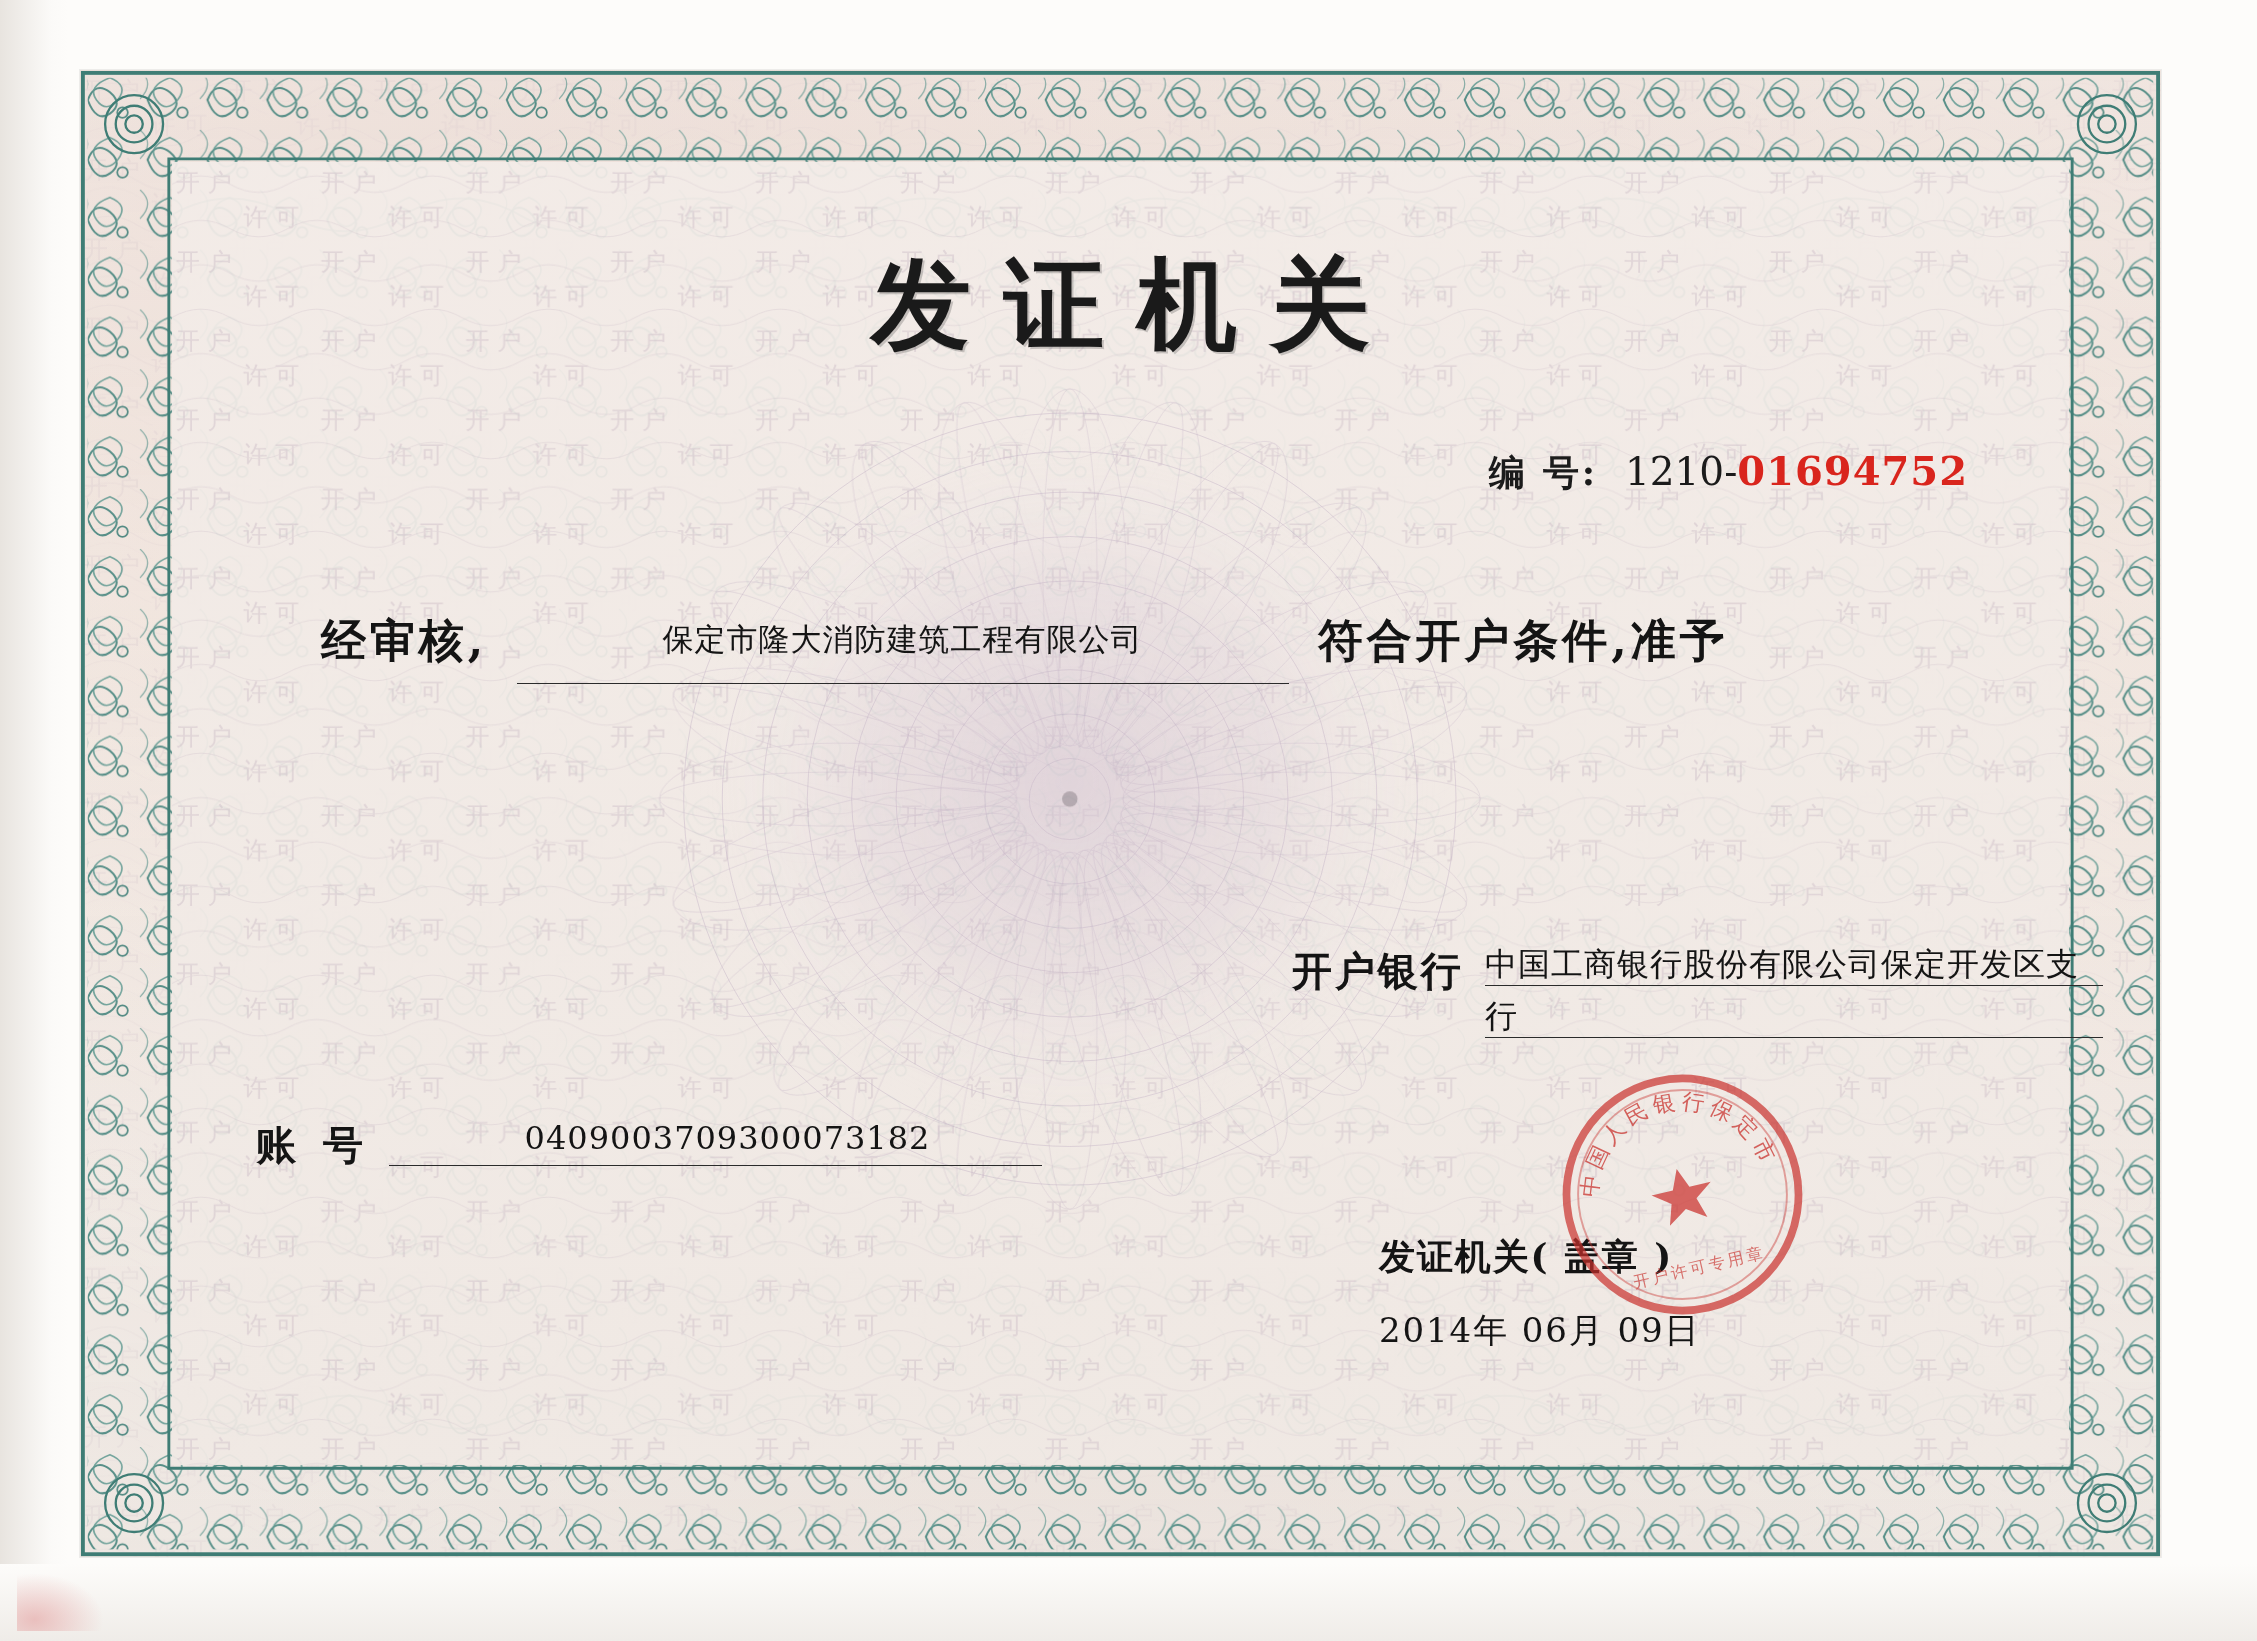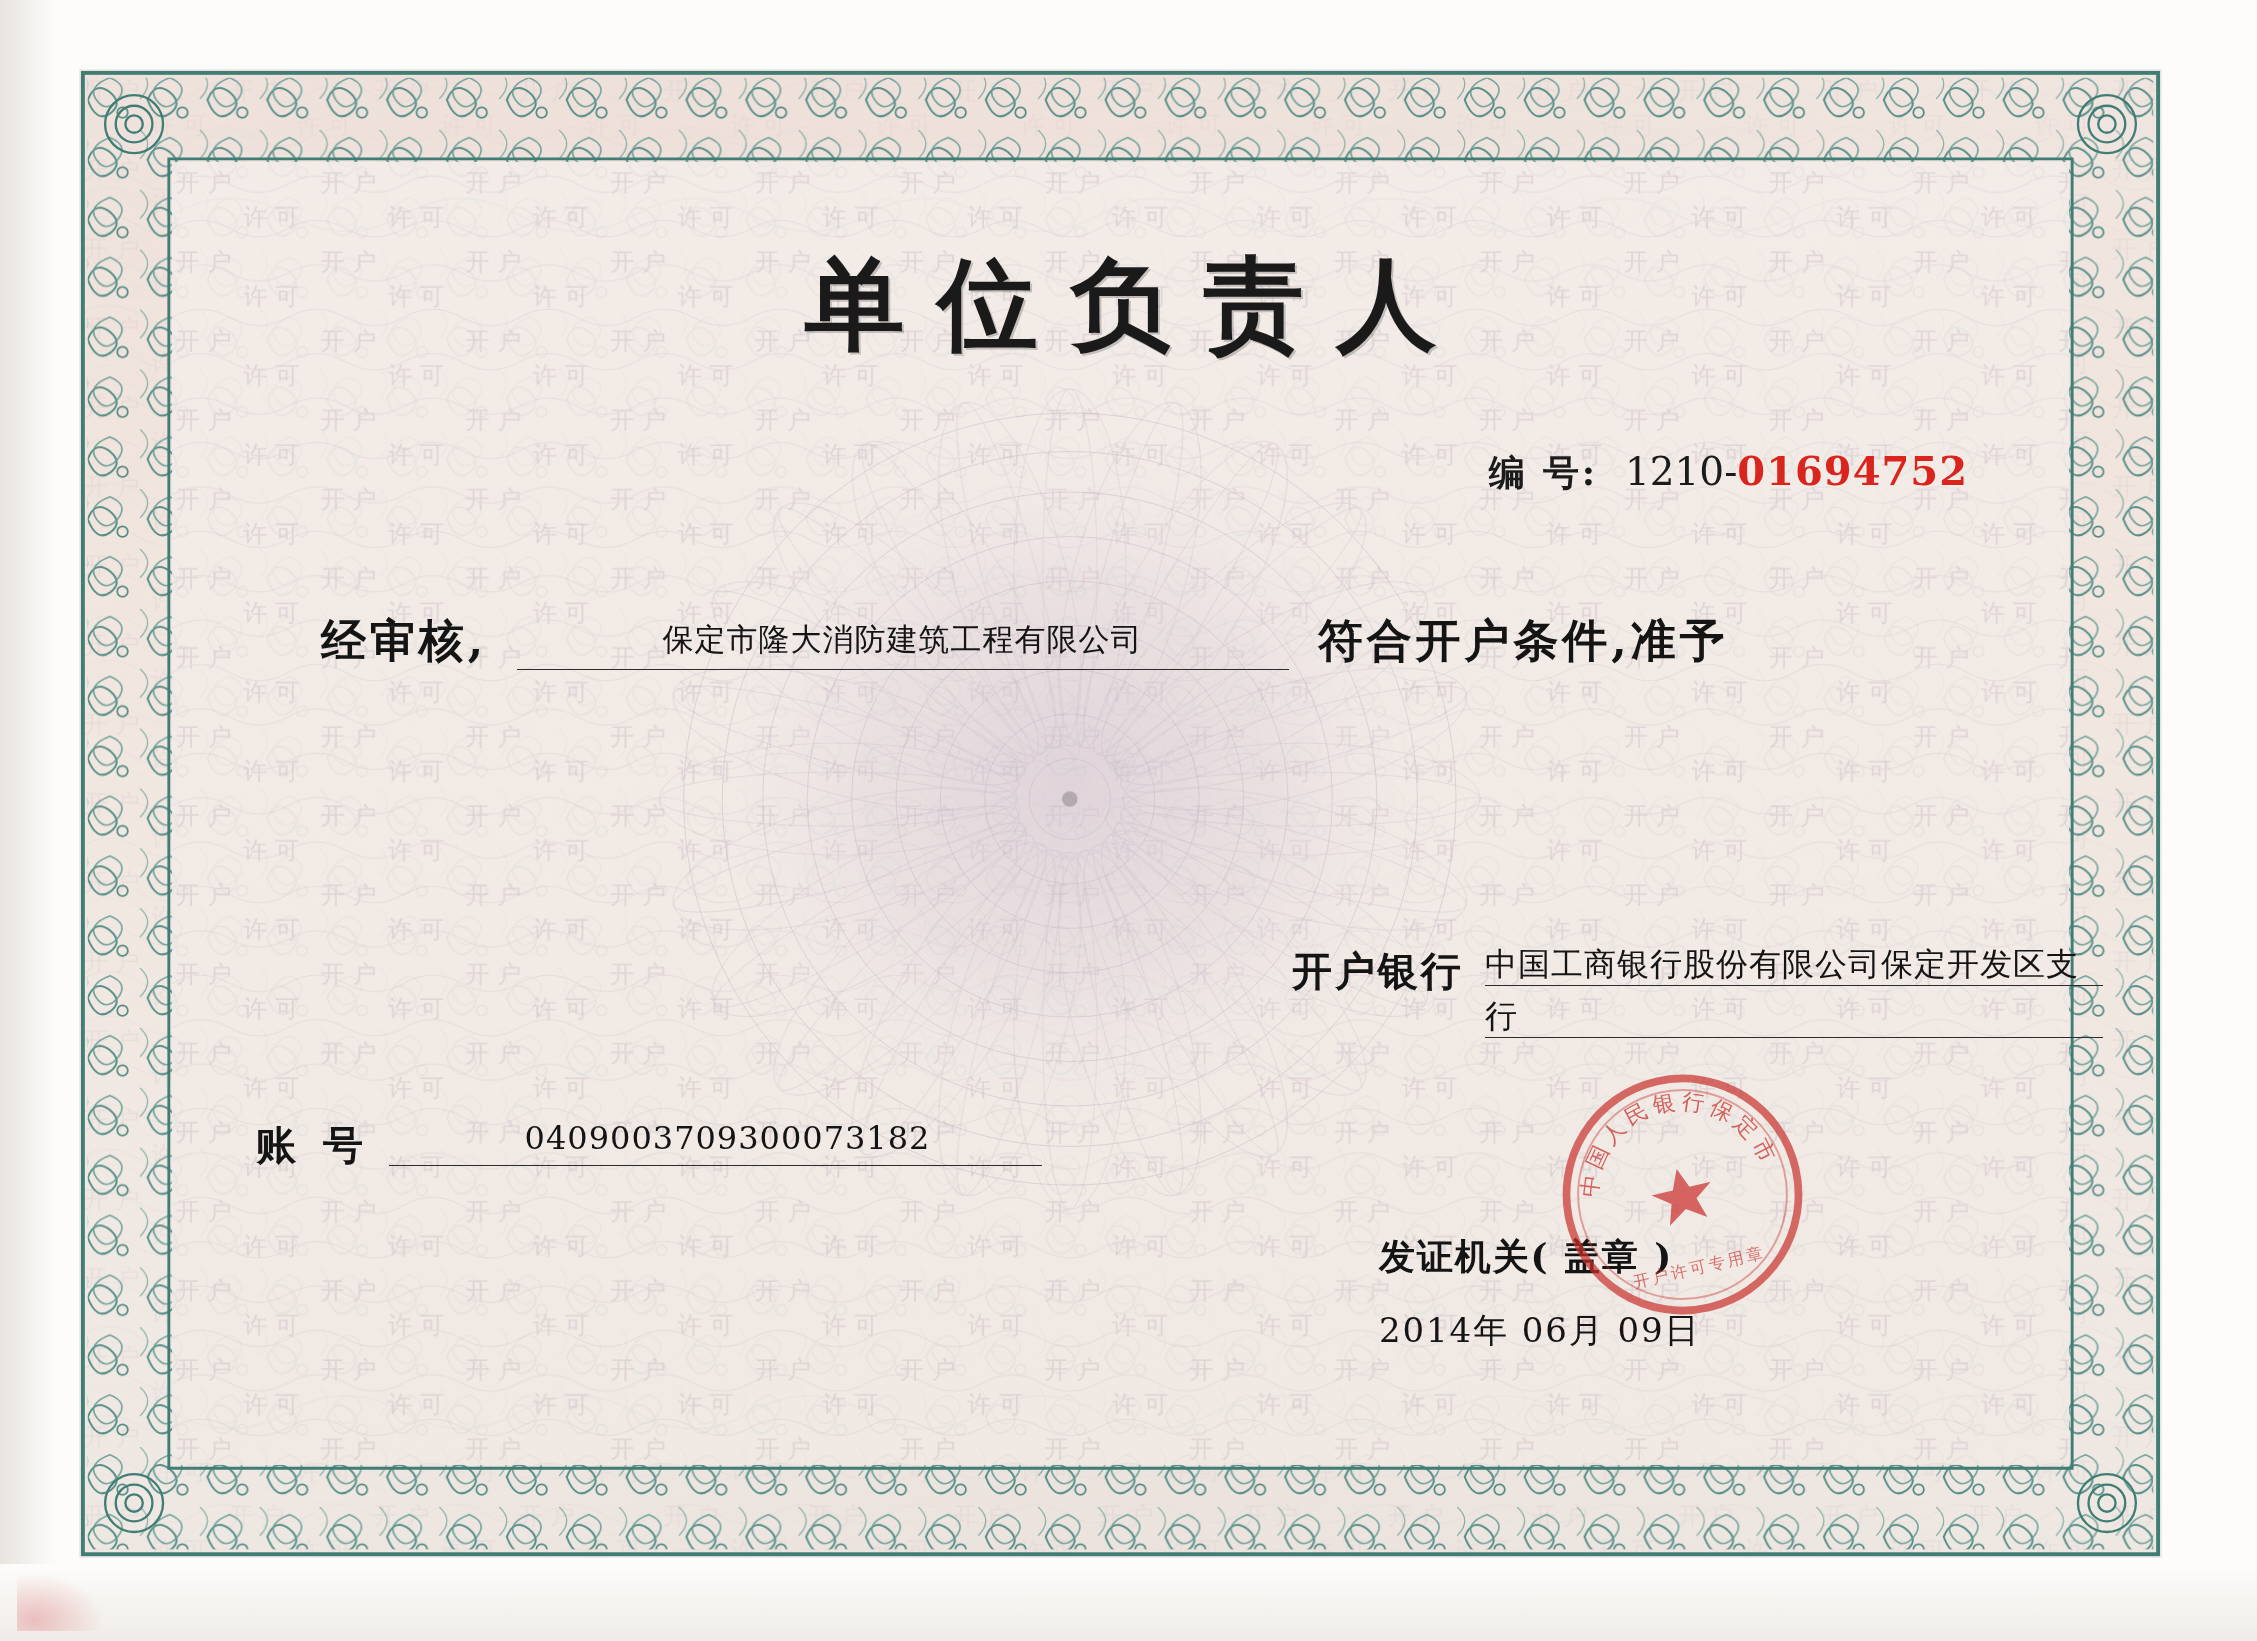--- a/index.html
+++ b/index.html
@@ -150,21 +150,21 @@
   .blank-name {
     display: inline-block;
     width: 772px;
     text-align: center;
     font-size: 31px;
     font-weight: 500;
     letter-spacing: 1px;
     border-bottom: 1.9px solid #2b2b2b;
     vertical-align: 5.8px;
     margin: 0 9.7px;
-    padding-bottom: 8px;
+    padding-bottom: 22px;
   }
 
   .body-line2 {
     position: absolute;
     left: 176px;
     top: 649px;
     font-family: "DejaVu Serif", "Liberation Serif", serif;
     font-size: 45px;
     font-weight: 600;
     color: #141414;
@@ -498,21 +498,21 @@
         <use href="#p2" transform="rotate(300 930 660)"></use>
         <use href="#p2" transform="rotate(315 930 660)"></use>
         <use href="#p2" transform="rotate(330 930 660)"></use>
         <use href="#p2" transform="rotate(345 930 660)"></use>
       </g>
       <circle cx="930" cy="660" r="8" fill="#4f4055" opacity="0.85"></circle>
     </svg>
 
     <div class="content">
 
-      <div class="title">单位负责人</div>
+      <div class="title">发证机关</div>
 
 
       <div class="row-serial">
         <span class="label">编 号:</span>
         <span class="prefix">1210-</span><span class="redno">01694752</span>
       </div>
 
       <div class="body-line1">
         <span>经审核,</span>
         <span class="blank-name">保定市隆大消防建筑工程有限公司</span>

